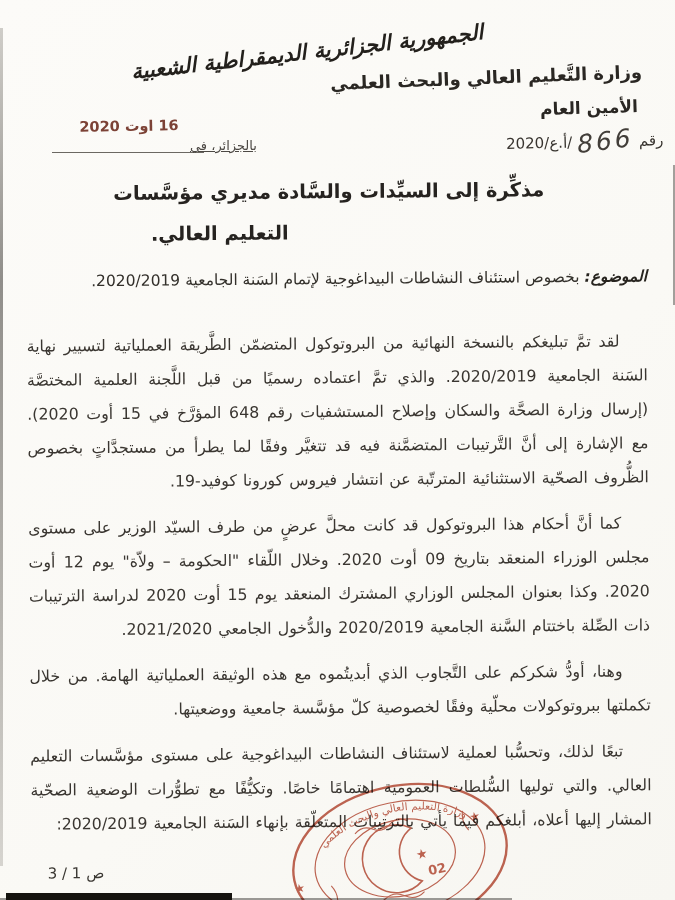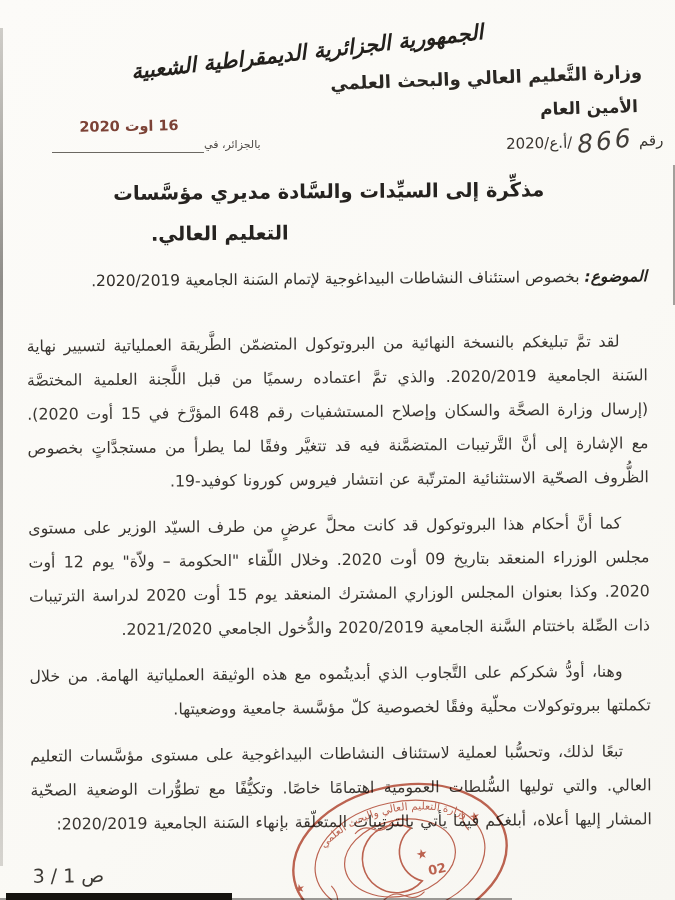--- a/index.html
+++ b/index.html
@@ -26,33 +26,33 @@
 
   .ref{position:absolute;top:127px;right:12px;display:flex;align-items:center;gap:5px;
     font-size:15px;transform:rotate(-1.5deg);transform-origin:100% 50%;}
   .ref .hand{font-size:25px;font-style:italic;letter-spacing:3px;color:#423e39;
     transform:rotate(-6deg) skewX(-4deg);display:inline-block;line-height:1;}
 
   .date-stamp{position:absolute;top:118px;left:54px;width:150px;text-align:center;
     color:#7c4236;font-weight:bold;font-size:14.5px;letter-spacing:2.5px;white-space:nowrap;
     transform:rotate(-1deg);}
   .place-line{position:absolute;top:152px;left:52px;width:152px;border-bottom:1.5px solid #6b6862;}
-  .place-label{position:absolute;top:138px;left:204px;font-size:11px;color:#4c4844;white-space:nowrap;}
+  .place-label{position:absolute;top:138px;left:190px;font-size:13px;color:#4c4844;white-space:nowrap;text-decoration:underline;}
 
   
   .doc{position:absolute;inset:0;transform:rotate(-0.5deg);transform-origin:50% 30%;}
   .title1{position:absolute;top:180px;right:130px;font-size:19.5px;font-weight:bold;color:#262320;white-space:nowrap;}
   .title2{position:absolute;top:221px;right:386px;font-size:19.5px;font-weight:bold;color:#262320;white-space:nowrap;}
   .subject{position:absolute;top:270px;right:28px;left:40px;font-size:15.5px;color:#33302b;}
   .subject b{color:#27241f;font-style:italic;}
   .body-text{position:absolute;top:327px;right:28px;left:26px;}
   .body-text p{margin:0 0 12px;font-size:15.8px;line-height:34px;text-align:justify;
     text-indent:28px;word-spacing:1px;color:#3a3631;}
 
-  .footer-page{position:absolute;top:862px;right:576px;font-size:19px;color:#3c3934;white-space:nowrap;}
+  .footer-page{position:absolute;top:862px;right:576px;font-size:15px;color:#3c3934;white-space:nowrap;}
 
   .stamp{position:absolute;left:265px;top:753px;mix-blend-mode:multiply;opacity:.93;}
 </style>
 </head>
 <body>
 
 <div class="sheet">
 
   <div class="edge-left"></div>
   <div class="edge-right"></div>

